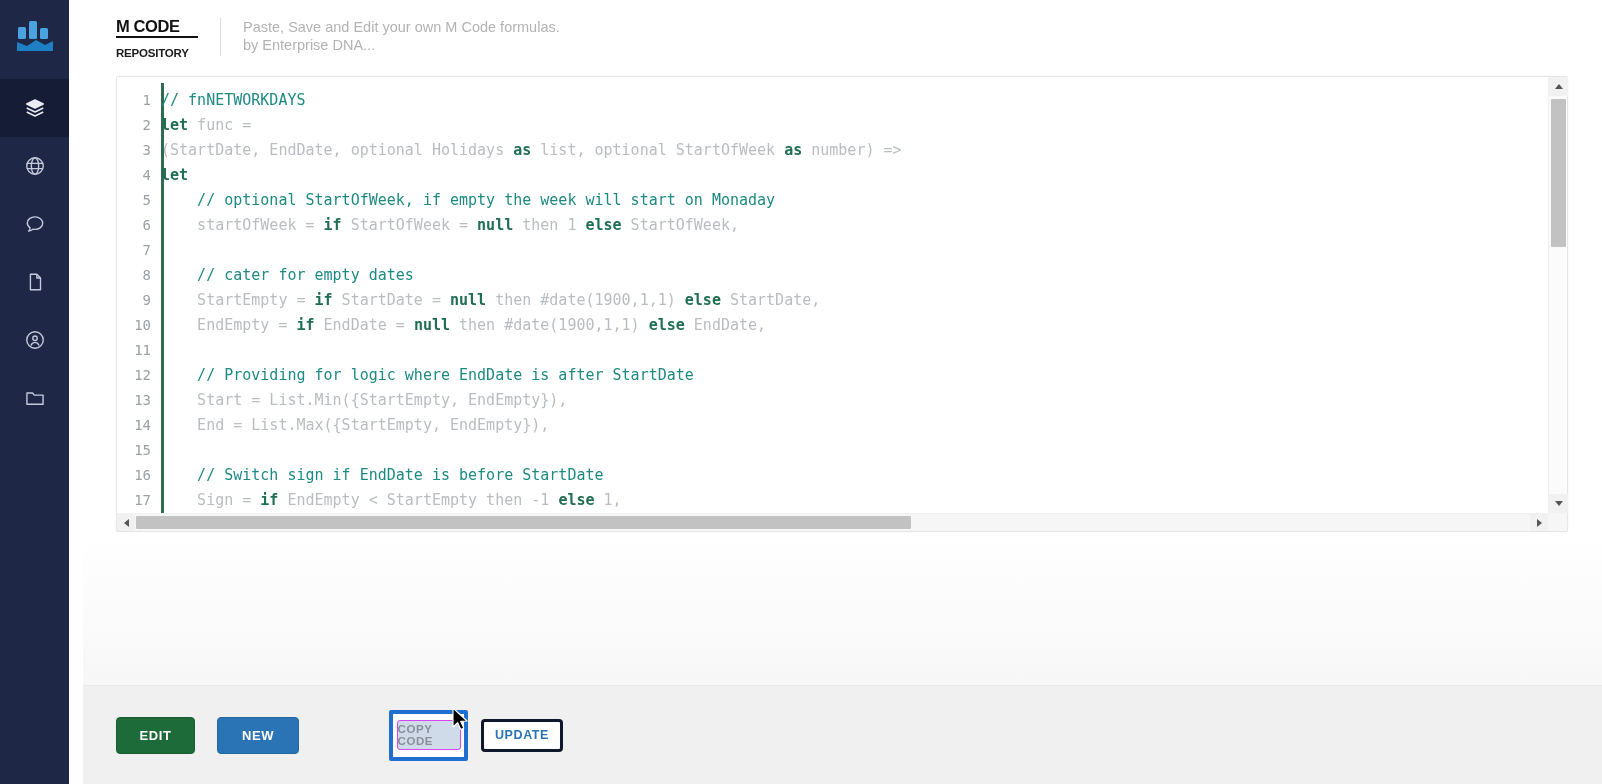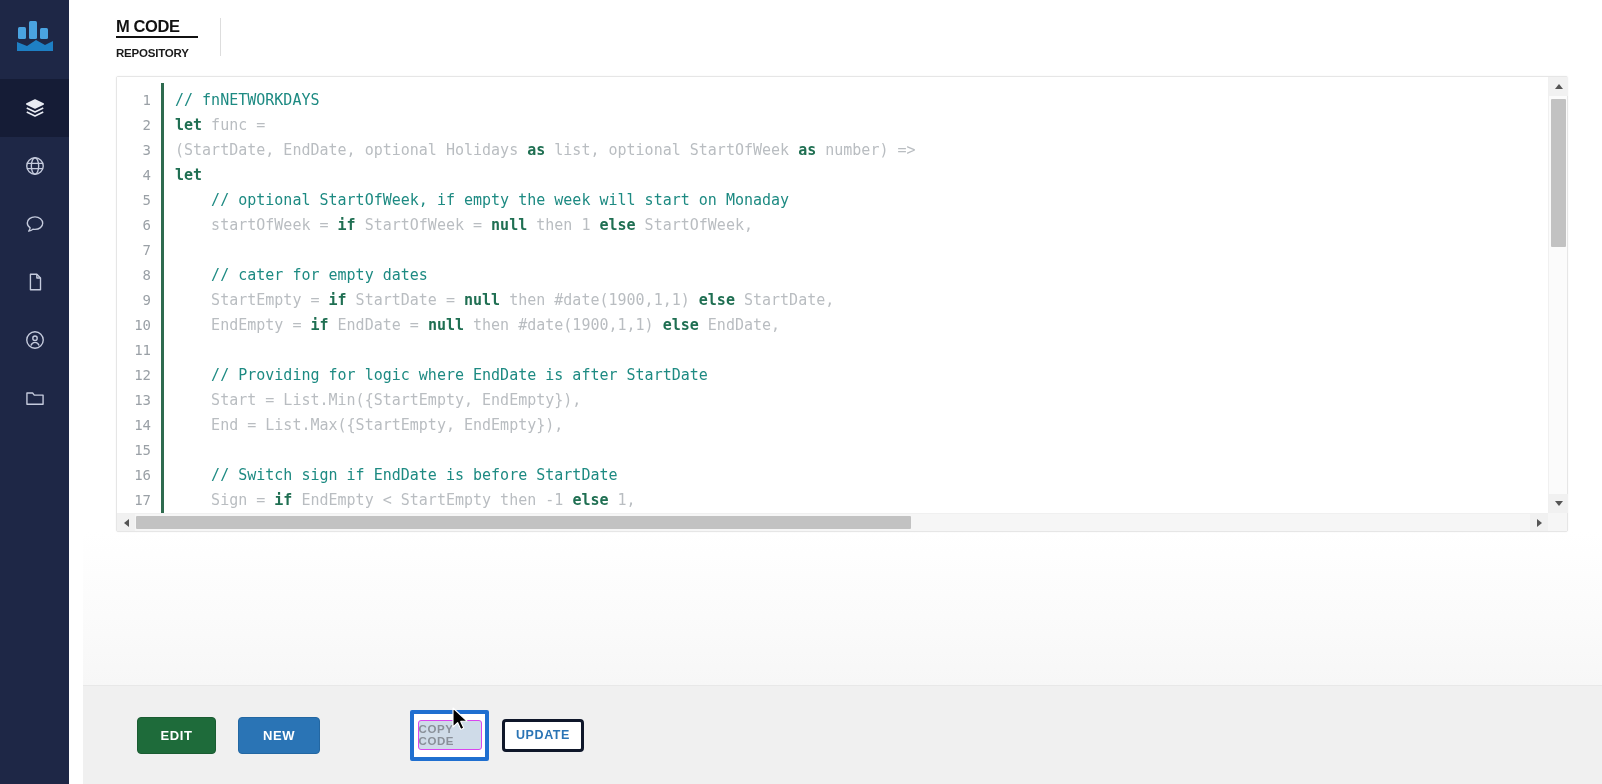--- a/index.html
+++ b/index.html
@@ -141,21 +141,21 @@
     line-height: 25px;
     user-select: none;
   }
   .gutter-bar {
     position: absolute;
     left: 44px; top: 6px; bottom: -4px;
     width: 3px;
     background: #2e6b4f;
   }
   .code-text {
-    padding-left: 14px;
+    padding-left: 0;
     line-height: 25px;
     color: #b9bdc1;
   }
   .tok-com { color: #1d8a82; }
   .tok-kw  { color: #1f6f52; font-weight: bold; }
   .tok-id  { color: #b9bdc1; }
 
   
   .vsb {
     position: absolute;
@@ -261,21 +261,20 @@
     align-items: center;
     justify-content: center;
     user-select: none;
   }
   .btn-edit {
     width: 79px; height: 37px;
     background: #1e6b3a;
     color: #ffffff;
     border: 1px solid #1a5c32;
     margin-right: 22px;
-    margin-left: 21px;
   }
   .btn-new {
     width: 82px; height: 37px;
     background: #2a74b5;
     color: #ffffff;
     border: 1px solid #2367a2;
     margin-right: 90px;
   }
   .copy-focus {
     width: 79px; height: 51px;
@@ -370,20 +369,22 @@
   <div class="main">
     <div class="page-shell">
 
       <div class="app-header">
         <div class="brand-logo">
           <span class="brand-line1">M CODE</span>
           <span class="brand-line2">REPOSITORY</span>
         </div>
         <div class="brand-divider"></div>
         <div class="brand-tagline">
+          <span>Paste, Save and Edit your own M Code formulas.</span>
+          <span>by Enterprise DNA...</span>
         </div>
       </div>
 
       <div class="editor-wrap">
         <div class="code-viewport">
           <div class="gutter-bar"></div>
           <div class="code-inner" id="code-inner"><div class="code-row"><div class="ln">1</div><div class="code-text"><span class="tok-com">// fnNETWORKDAYS</span></div></div><div class="code-row"><div class="ln">2</div><div class="code-text"><span class="tok-kw">let</span><span class="tok-id"> func =</span></div></div><div class="code-row"><div class="ln">3</div><div class="code-text"><span class="tok-id">(StartDate, EndDate, optional Holidays </span><span class="tok-kw">as</span><span class="tok-id"> list, optional StartOfWeek </span><span class="tok-kw">as</span><span class="tok-id"> number) =&gt;</span></div></div><div class="code-row"><div class="ln">4</div><div class="code-text"><span class="tok-kw">let</span></div></div><div class="code-row"><div class="ln">5</div><div class="code-text"><span class="tok-com">    // optional StartOfWeek, if empty the week will start on Monaday</span></div></div><div class="code-row"><div class="ln">6</div><div class="code-text"><span class="tok-id">    startOfWeek = </span><span class="tok-kw">if</span><span class="tok-id"> StartOfWeek = </span><span class="tok-kw">null</span><span class="tok-id"> then 1 </span><span class="tok-kw">else</span><span class="tok-id"> StartOfWeek,</span></div></div><div class="code-row"><div class="ln">7</div><div class="code-text"><span class="tok-id"></span></div></div><div class="code-row"><div class="ln">8</div><div class="code-text"><span class="tok-com">    // cater for empty dates</span></div></div><div class="code-row"><div class="ln">9</div><div class="code-text"><span class="tok-id">    StartEmpty = </span><span class="tok-kw">if</span><span class="tok-id"> StartDate = </span><span class="tok-kw">null</span><span class="tok-id"> then #date(1900,1,1) </span><span class="tok-kw">else</span><span class="tok-id"> StartDate,</span></div></div><div class="code-row"><div class="ln">10</div><div class="code-text"><span class="tok-id">    EndEmpty = </span><span class="tok-kw">if</span><span class="tok-id"> EndDate = </span><span class="tok-kw">null</span><span class="tok-id"> then #date(1900,1,1) </span><span class="tok-kw">else</span><span class="tok-id"> EndDate,</span></div></div><div class="code-row"><div class="ln">11</div><div class="code-text"><span class="tok-id"></span></div></div><div class="code-row"><div class="ln">12</div><div class="code-text"><span class="tok-com">    // Providing for logic where EndDate is after StartDate</span></div></div><div class="code-row"><div class="ln">13</div><div class="code-text"><span class="tok-id">    Start = List.Min({StartEmpty, EndEmpty}),</span></div></div><div class="code-row"><div class="ln">14</div><div class="code-text"><span class="tok-id">    End = List.Max({StartEmpty, EndEmpty}),</span></div></div><div class="code-row"><div class="ln">15</div><div class="code-text"><span class="tok-id"></span></div></div><div class="code-row"><div class="ln">16</div><div class="code-text"><span class="tok-com">    // Switch sign if EndDate is before StartDate</span></div></div><div class="code-row"><div class="ln">17</div><div class="code-text"><span class="tok-id">    Sign = </span><span class="tok-kw">if</span><span class="tok-id"> EndEmpty &lt; StartEmpty then -1 </span><span class="tok-kw">else</span><span class="tok-id"> 1,</span></div></div></div>
         </div>
 
         <div class="vsb">

